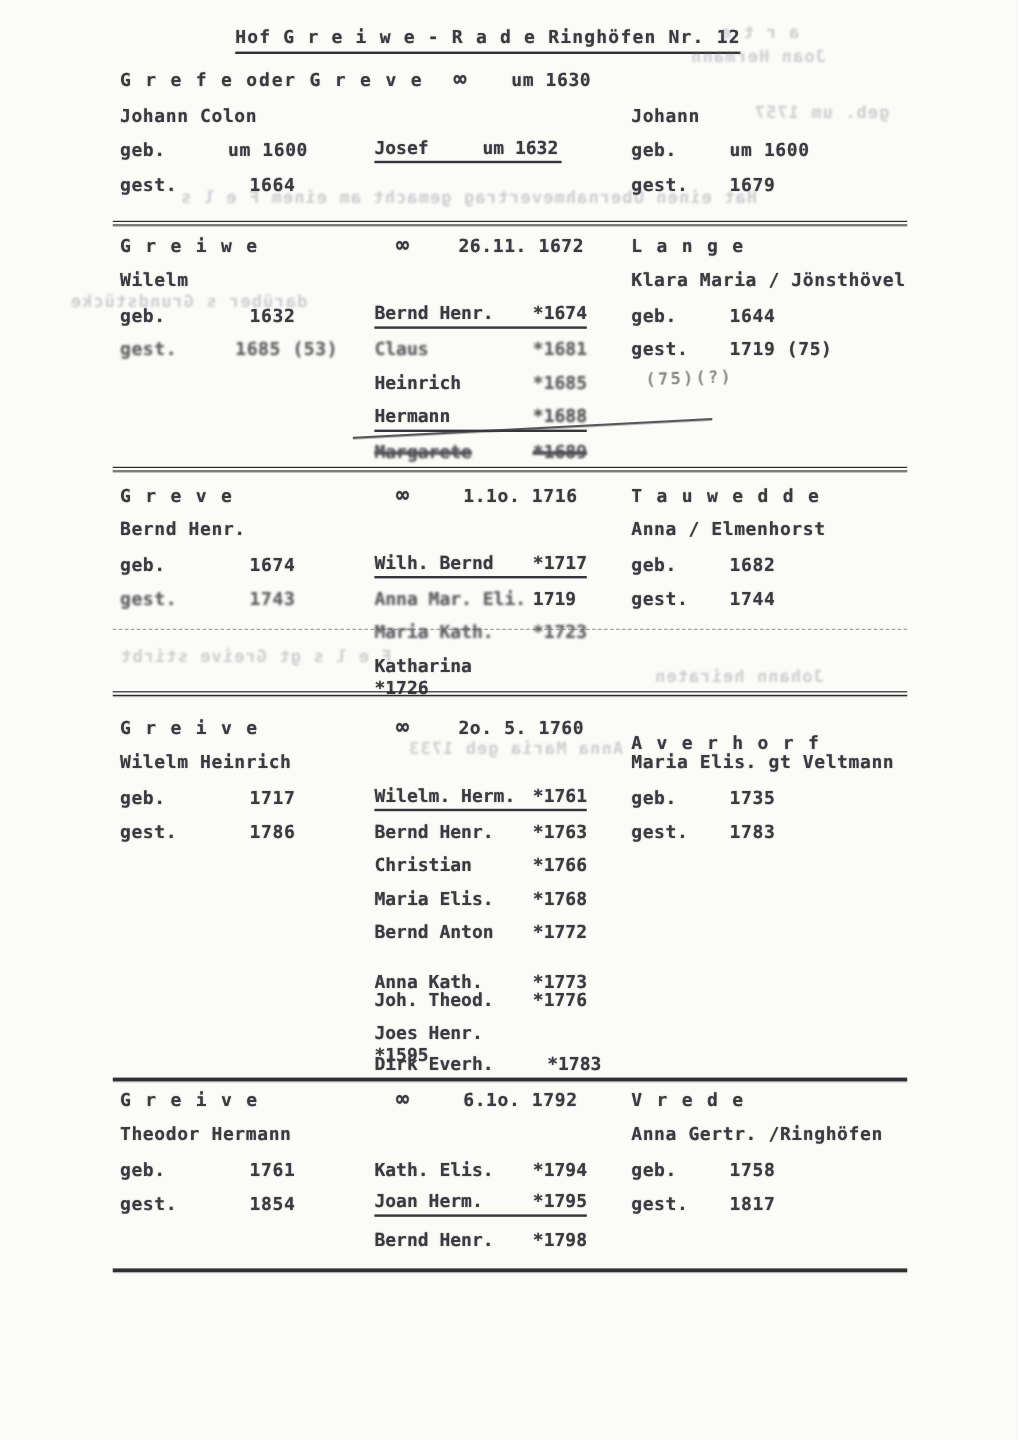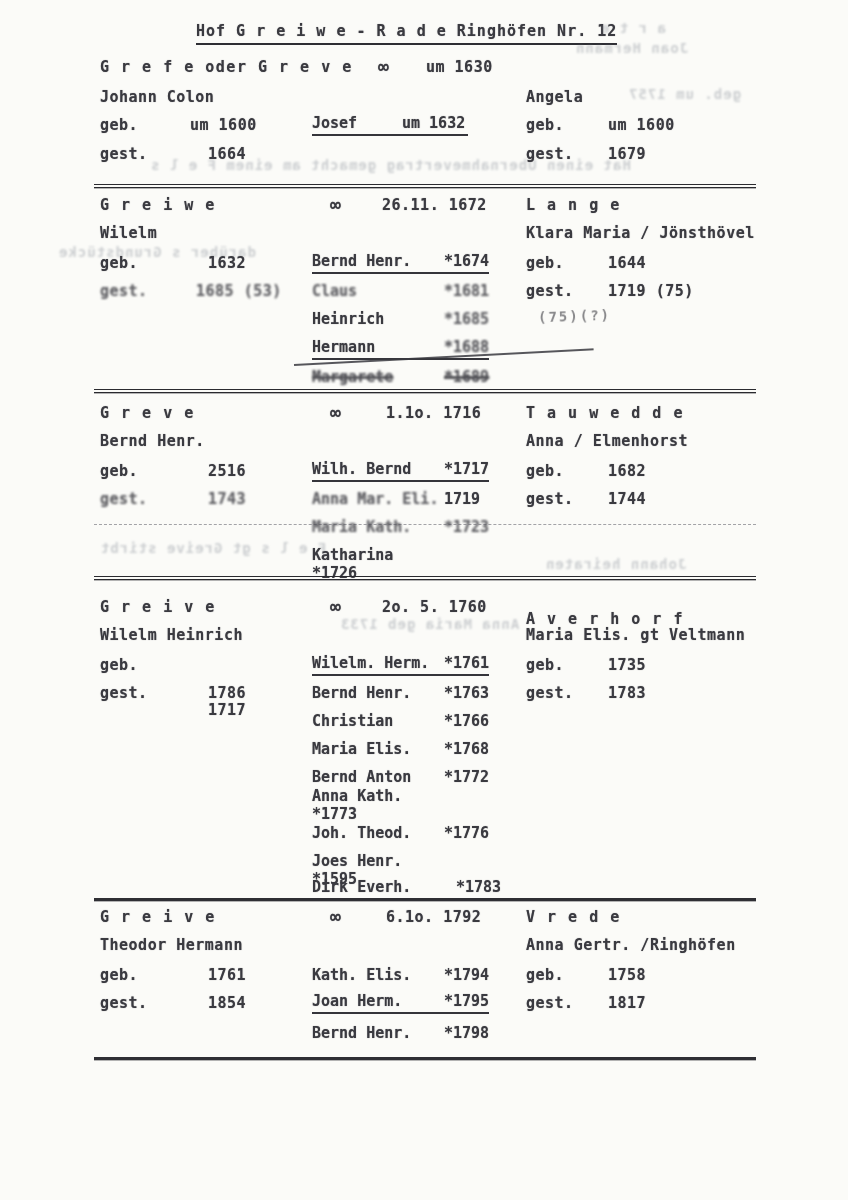--- a/index.html
+++ b/index.html
@@ -79,21 +79,21 @@
   <div class="ghost" style="left:100px;top:540px;">F e l s  gt Greive  stirbt</div>
   <div class="ghost" style="left:545px;top:556px;">Johann heiraten</div>
   <div class="ghost" style="left:340px;top:616px;">Anna Maria geb 1733</div>
   <div class="ghost" style="left:600px;top:20px;">a r t e</div>
 
   <section class="sec" style="top:58px;">
     <div class="it sp" style="left:4px;top:0;">G r e f e  oder  G r e v e</div>
     <div class="it" style="left:282px;top:-2px;font-size:18px;">∞</div>
     <div class="it" style="left:330px;top:0;">um 1630</div>
     <div class="it" style="left:4px;top:30px;">Johann Colon</div>
-    <div class="it" style="left:430px;top:30px;">Angela</div>
+    <div class="it" style="left:430px;top:30px;">Johann</div>
 
     <div class="it" style="left:4px;top:58px;">geb.</div>
     <div class="it" style="left:94px;top:58px;">um 1600</div>
     <div class="crow heir" style="left:216px;top:56px;width:156px;">
       <span class="cname narrow">Josef</span>
       <span class="cyear">um 1632</span>
     </div>
     <div class="it" style="left:430px;top:58px;">geb.</div>
     <div class="it" style="left:512px;top:58px;">um 1600</div>
 
@@ -155,21 +155,21 @@
   <section class="sec" style="top:404px;">
     <div class="it sp" style="left:4px;top:0;">G r e v e</div>
     <div class="it" style="left:234px;top:-2px;font-size:18px;">∞</div>
     <div class="it" style="left:290px;top:0;">1.1o.  1716</div>
     <div class="it sp" style="left:430px;top:0;">T a u w e d d e</div>
 
     <div class="it" style="left:4px;top:28px;">Bernd Henr.</div>
     <div class="it" style="left:430px;top:28px;">Anna / Elmenhorst</div>
 
     <div class="it" style="left:4px;top:58px;">geb.</div>
-    <div class="it" style="left:112px;top:58px;">2516</div>
+    <div class="it" style="left:112px;top:58px;">1674</div>
     <div class="crow heir" style="left:216px;top:56px;">
       <span class="cname">Wilh. Bernd</span>
       <span class="cyear">*1717</span>
     </div>
     <div class="it" style="left:430px;top:58px;">geb.</div>
     <div class="it" style="left:512px;top:58px;">1682</div>
 
     <div class="it smudged" style="left:4px;top:86px;">gest.</div>
     <div class="it smudged" style="left:112px;top:86px;">1743</div>
     <div class="crow" style="left:216px;top:86px;">
@@ -195,21 +195,21 @@
   <section class="sec" style="top:598px;">
     <div class="it sp" style="left:4px;top:0;">G r e i v e</div>
     <div class="it" style="left:234px;top:-2px;font-size:18px;">∞</div>
     <div class="it" style="left:286px;top:0;">2o. 5.  1760</div>
     <div class="it sp" style="left:430px;top:12px;">A v e r h o r f</div>
 
     <div class="it" style="left:4px;top:28px;">Wilelm Heinrich</div>
     <div class="it" style="left:430px;top:28px;">Maria Elis. gt Veltmann</div>
 
     <div class="it" style="left:4px;top:58px;">geb.</div>
-    <div class="it" style="left:112px;top:58px;margin-top:45px;">1717</div>
+    <div class="it" style="left:112px;top:58px;">1717</div>
     <div class="crow heir" style="left:216px;top:56px;">
       <span class="cname">Wilelm. Herm.</span>
       <span class="cyear">*1761</span>
     </div>
     <div class="it" style="left:430px;top:58px;">geb.</div>
     <div class="it" style="left:512px;top:58px;">1735</div>
 
     <div class="it" style="left:4px;top:86px;">gest.</div>
     <div class="it" style="left:112px;top:86px;">1786</div>
     <div class="crow" style="left:216px;top:86px;">
@@ -224,21 +224,21 @@
       <span class="cyear">*1766</span>
     </div>
     <div class="crow" style="left:216px;top:142px;">
       <span class="cname">Maria Elis.</span>
       <span class="cyear">*1768</span>
     </div>
     <div class="crow" style="left:216px;top:170px;">
       <span class="cname">Bernd Anton</span>
       <span class="cyear">*1772</span>
     </div>
-    <div class="crow" style="left:216px;top:189px;flex-direction:column;">
+    <div class="crow" style="left:216px;top:211px;">
       <span class="cname">Anna Kath.</span>
       <span class="cyear">*1773</span>
     </div>
     <div class="crow" style="left:216px;top:226px;">
       <span class="cname">Joh. Theod.</span>
       <span class="cyear">*1776</span>
     </div>
     <div class="crow" style="left:216px;top:254px;flex-direction:column;">
       <span class="cname">Joes Henr.</span>
       <span class="cyear">*1595</span>

